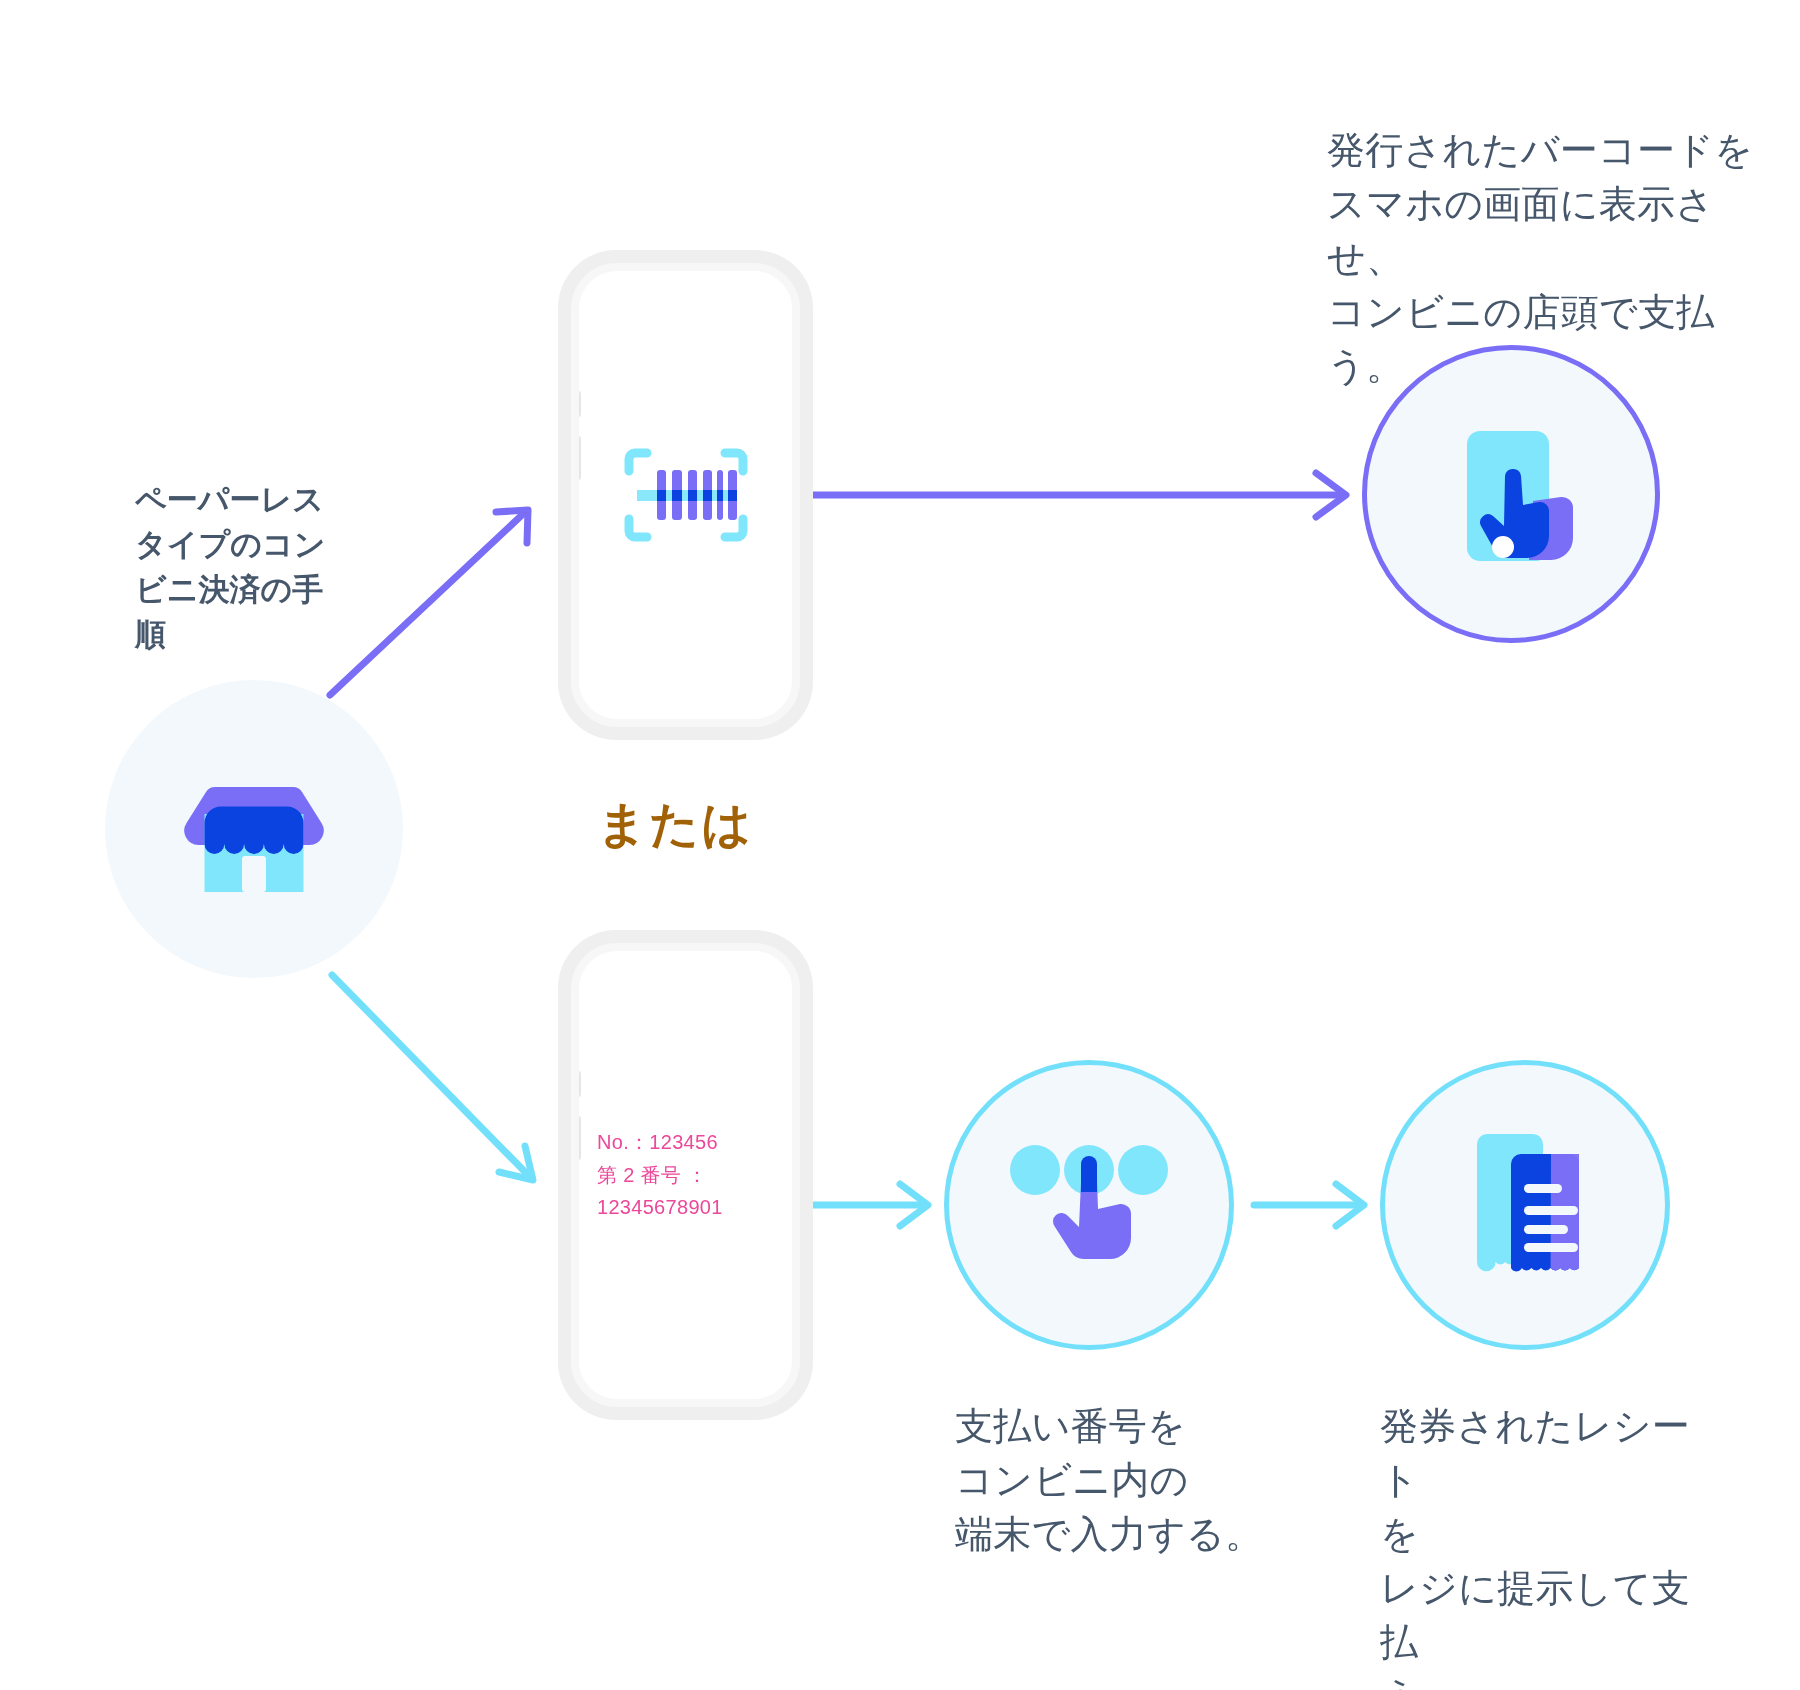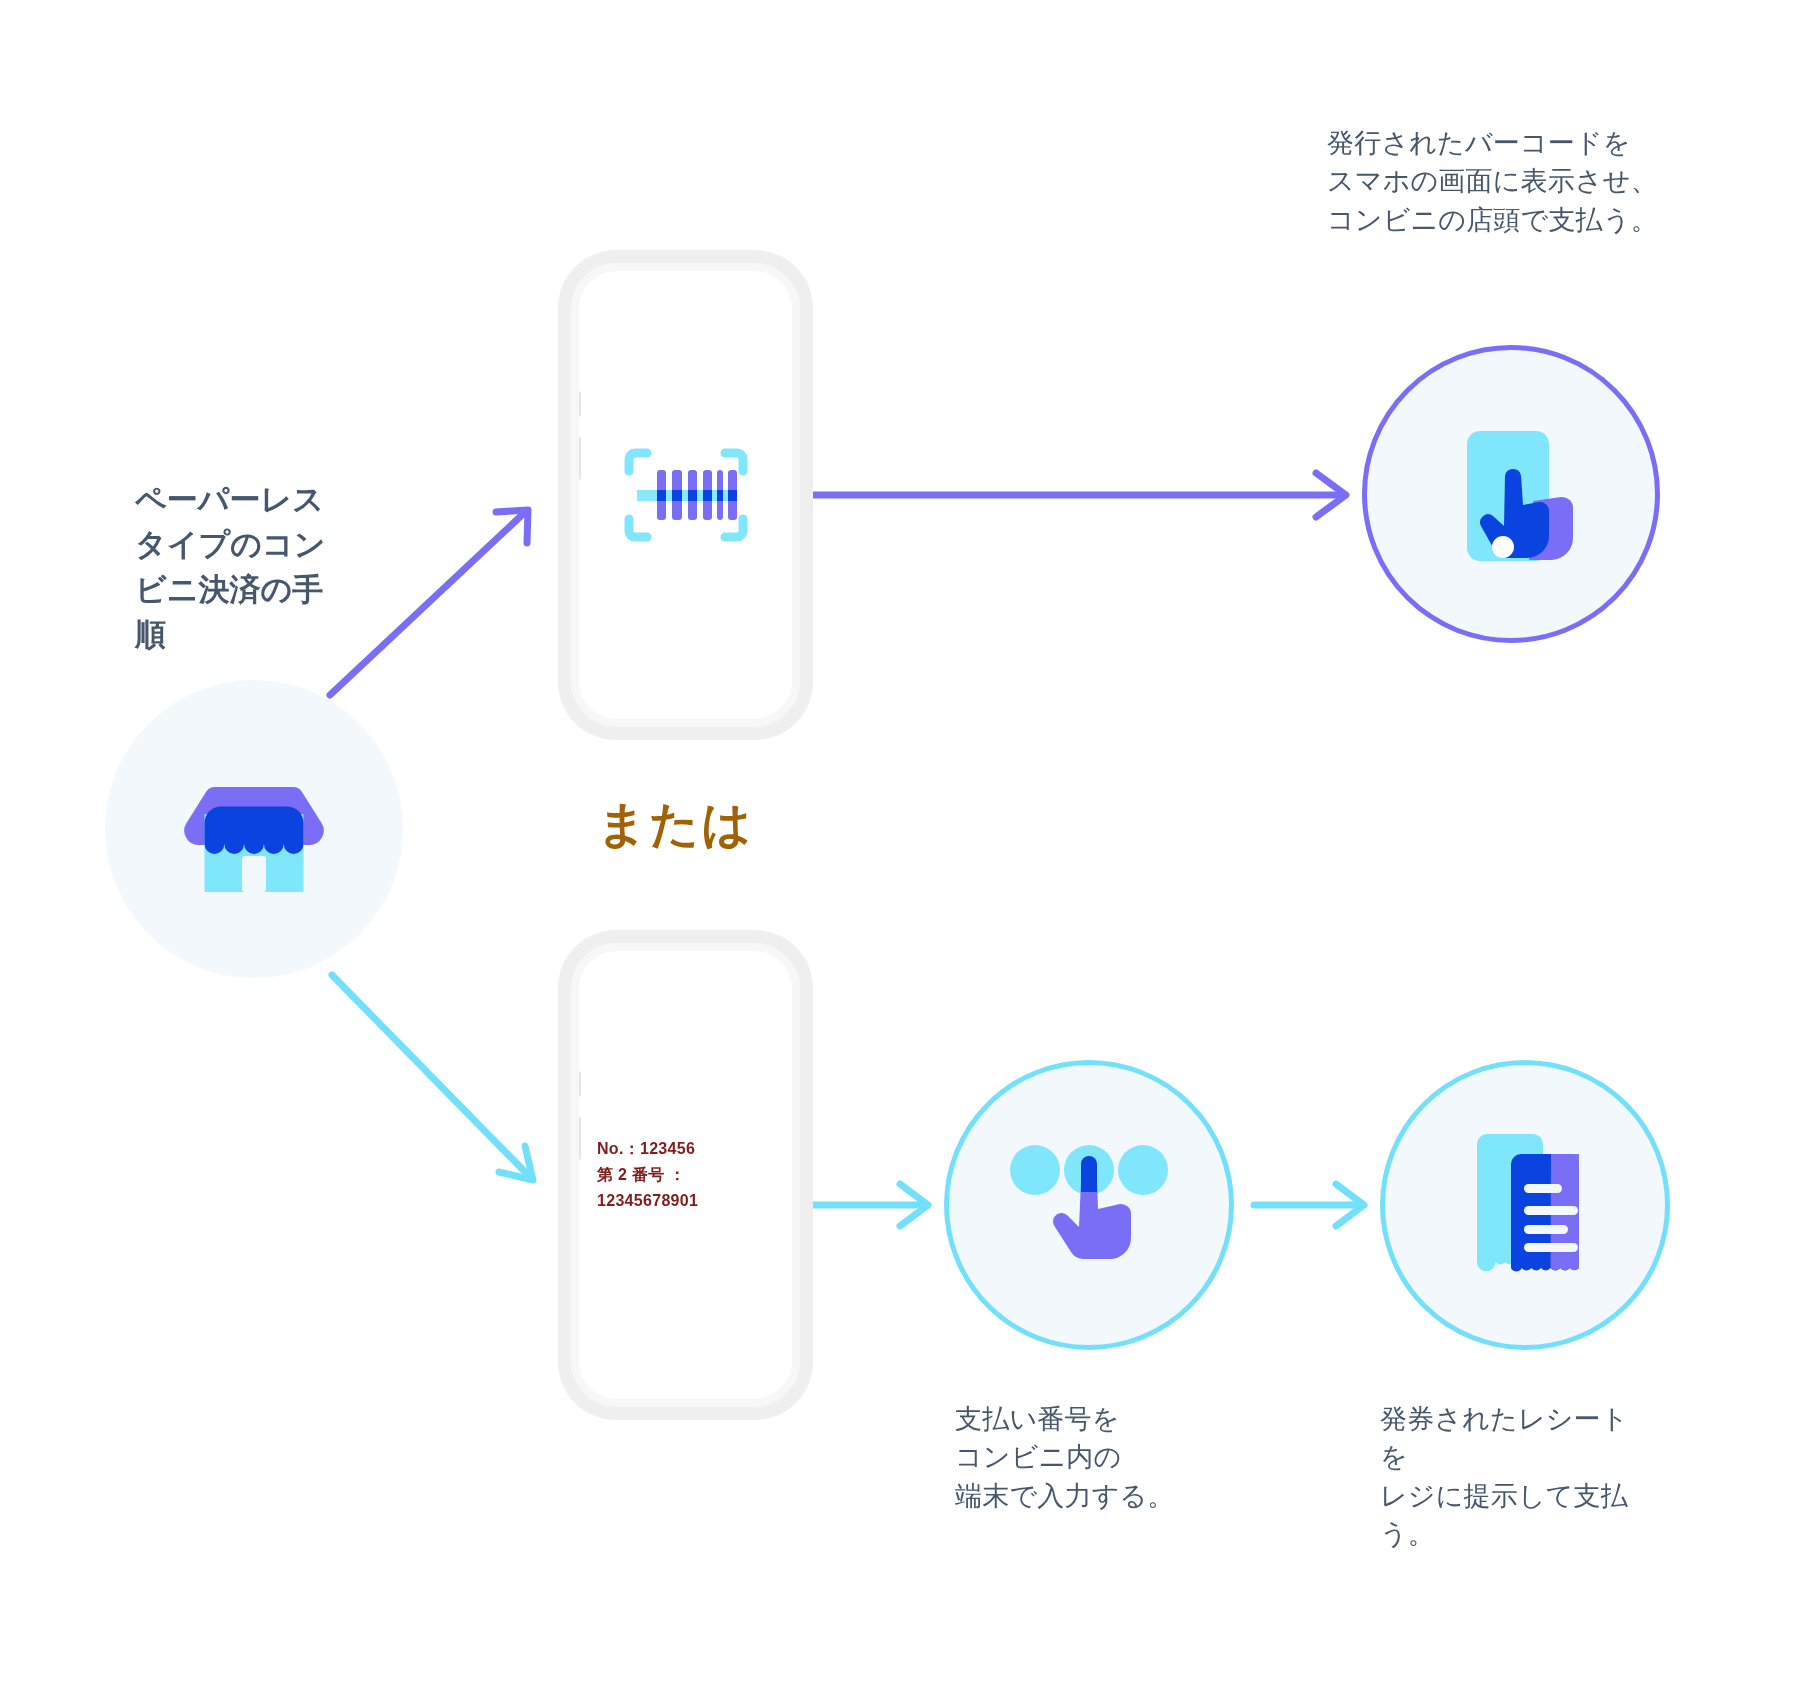--- a/index.html
+++ b/index.html
@@ -15,42 +15,42 @@
     width: 1800px;
     height: 1690px;
     background: #ffffff;
     overflow: hidden;
   }
   .abs { position: absolute; }
 
   
   .caption {
     color: #46576b;
-    font-size: 27px;
+    font-size: 38px;
     line-height: 1.42;
     font-weight: 400;
     white-space: pre-line;
     letter-spacing: 0.2px;
   }
   .step-label {
     color: #46576b;
     font-size: 31px;
     line-height: 1.45;
     white-space: pre-line;
   }
   .or-text {
     color: #a16207;
     font-size: 49px;
     font-weight: 700;
     letter-spacing: 2px;
   }
   .phone-code {
-    color: #7f1d1d;
-    font-size: 16px;
-    font-weight: 700;
+    color: #ec4899;
+    font-size: 20px;
+    font-weight: 400;
     line-height: 1.62;
     white-space: pre-line;
     letter-spacing: 0.3px;
   }
 
   
   .circle {
     border-radius: 50%;
     background: #f3f8fc;
     box-sizing: border-box;

